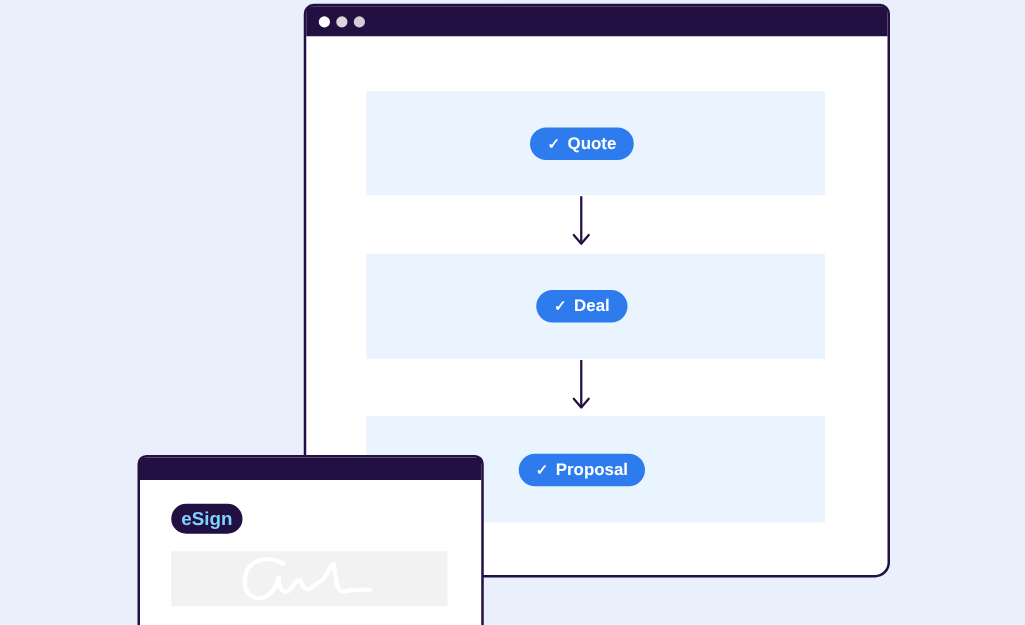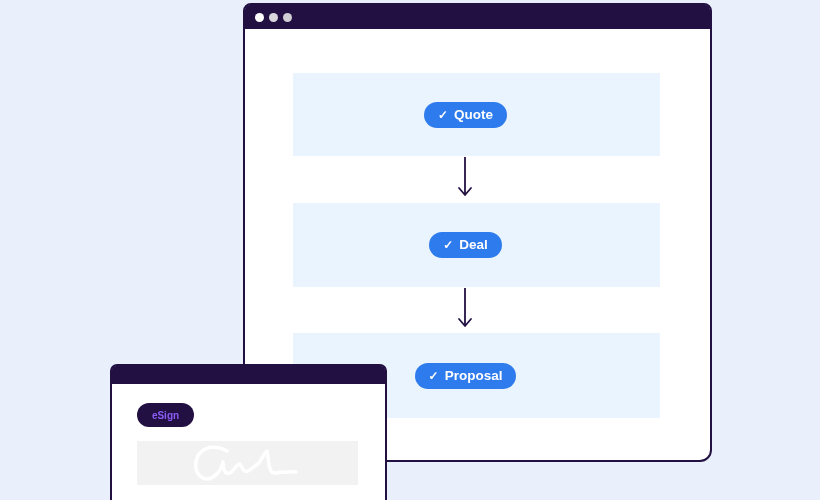--- a/index.html
+++ b/index.html
@@ -111,23 +111,23 @@
   }
   .esign-badge {
     position: absolute;
     left: 25px;
     top: 37px;
     width: 57px;
     height: 24px;
     border: none;
     border-radius: 12px;
     background: var(--chrome, #221042);
-    color: #8b5cf6;
+    color: #7dd3fc;
     font-family: "Liberation Sans", sans-serif;
-    font-size: 10px;
+    font-size: 15px;
     font-weight: 700;
     display: inline-flex;
     align-items: center;
     justify-content: center;
     cursor: pointer;
   }
   .signature-field {
     position: absolute;
     left: 25px;
     top: 75px;

